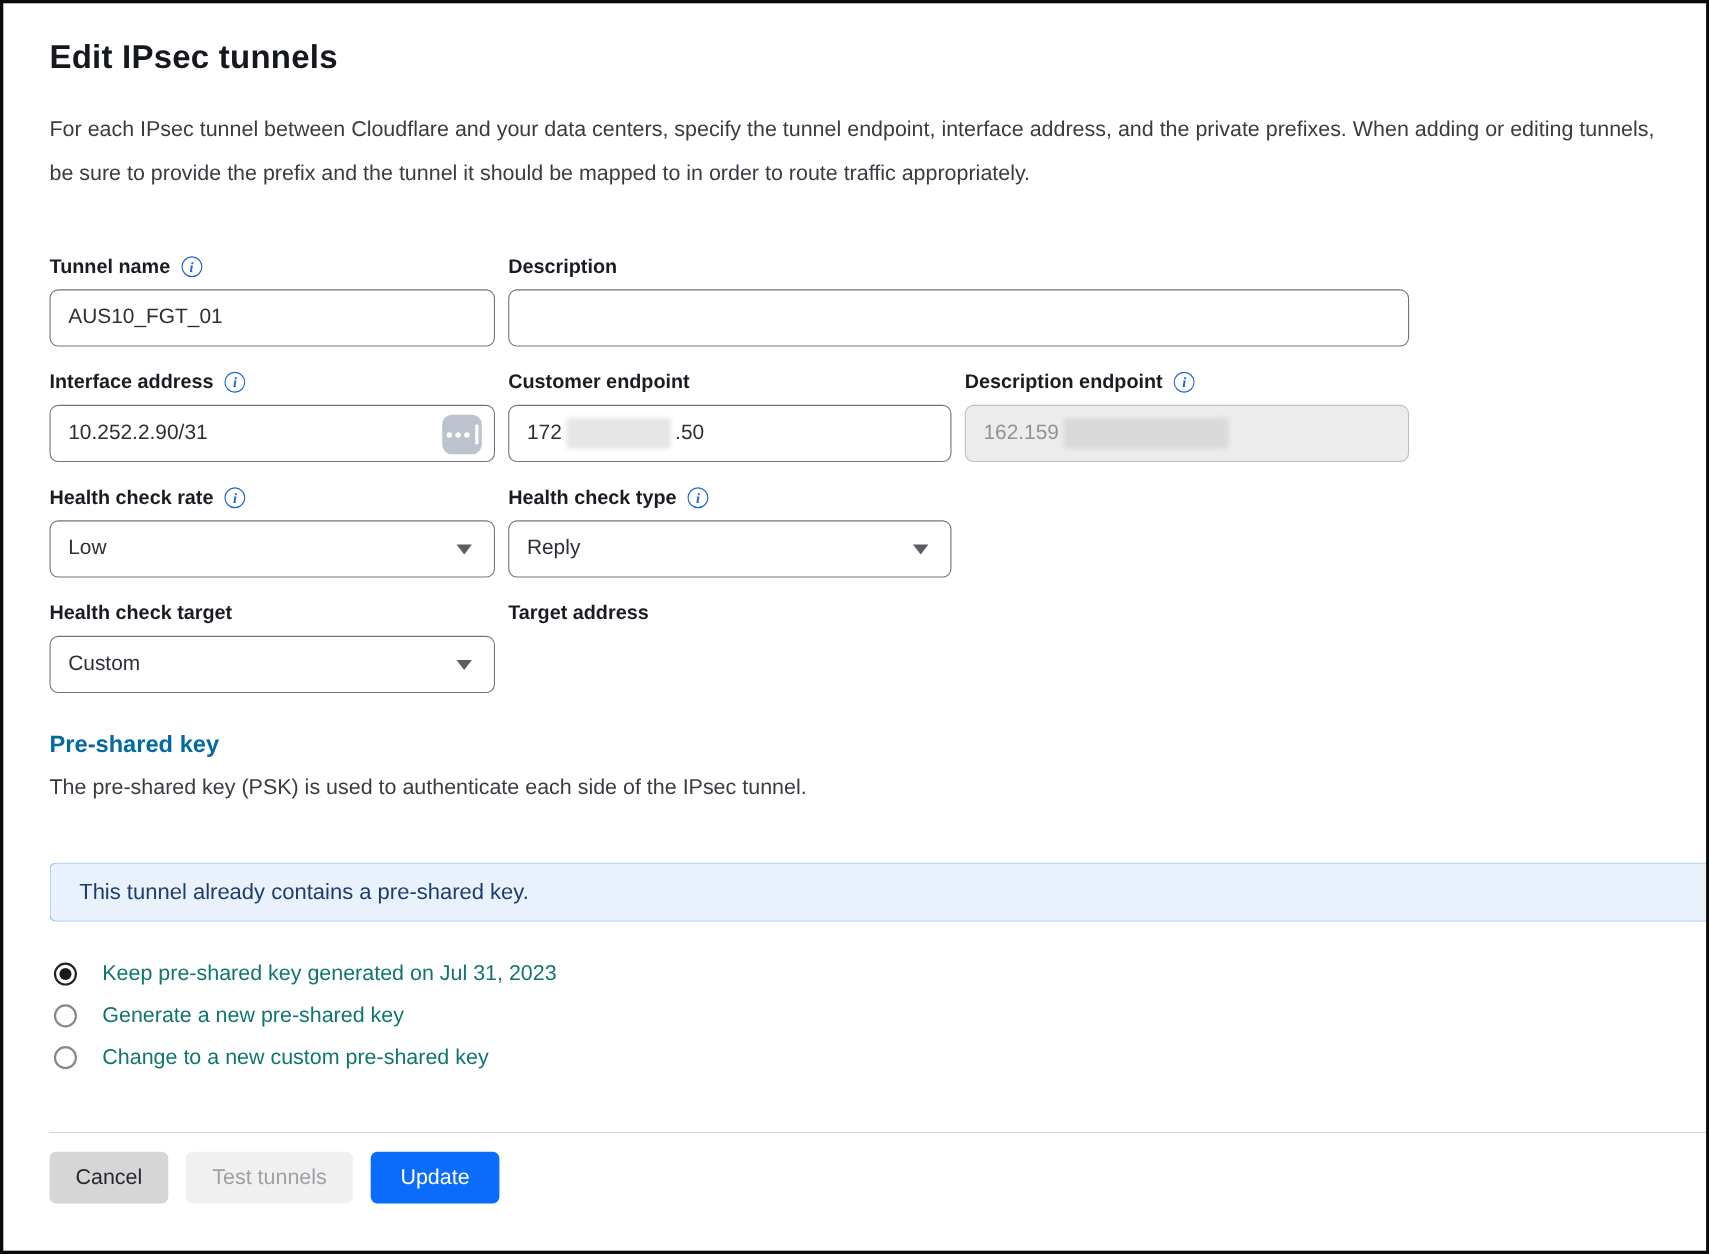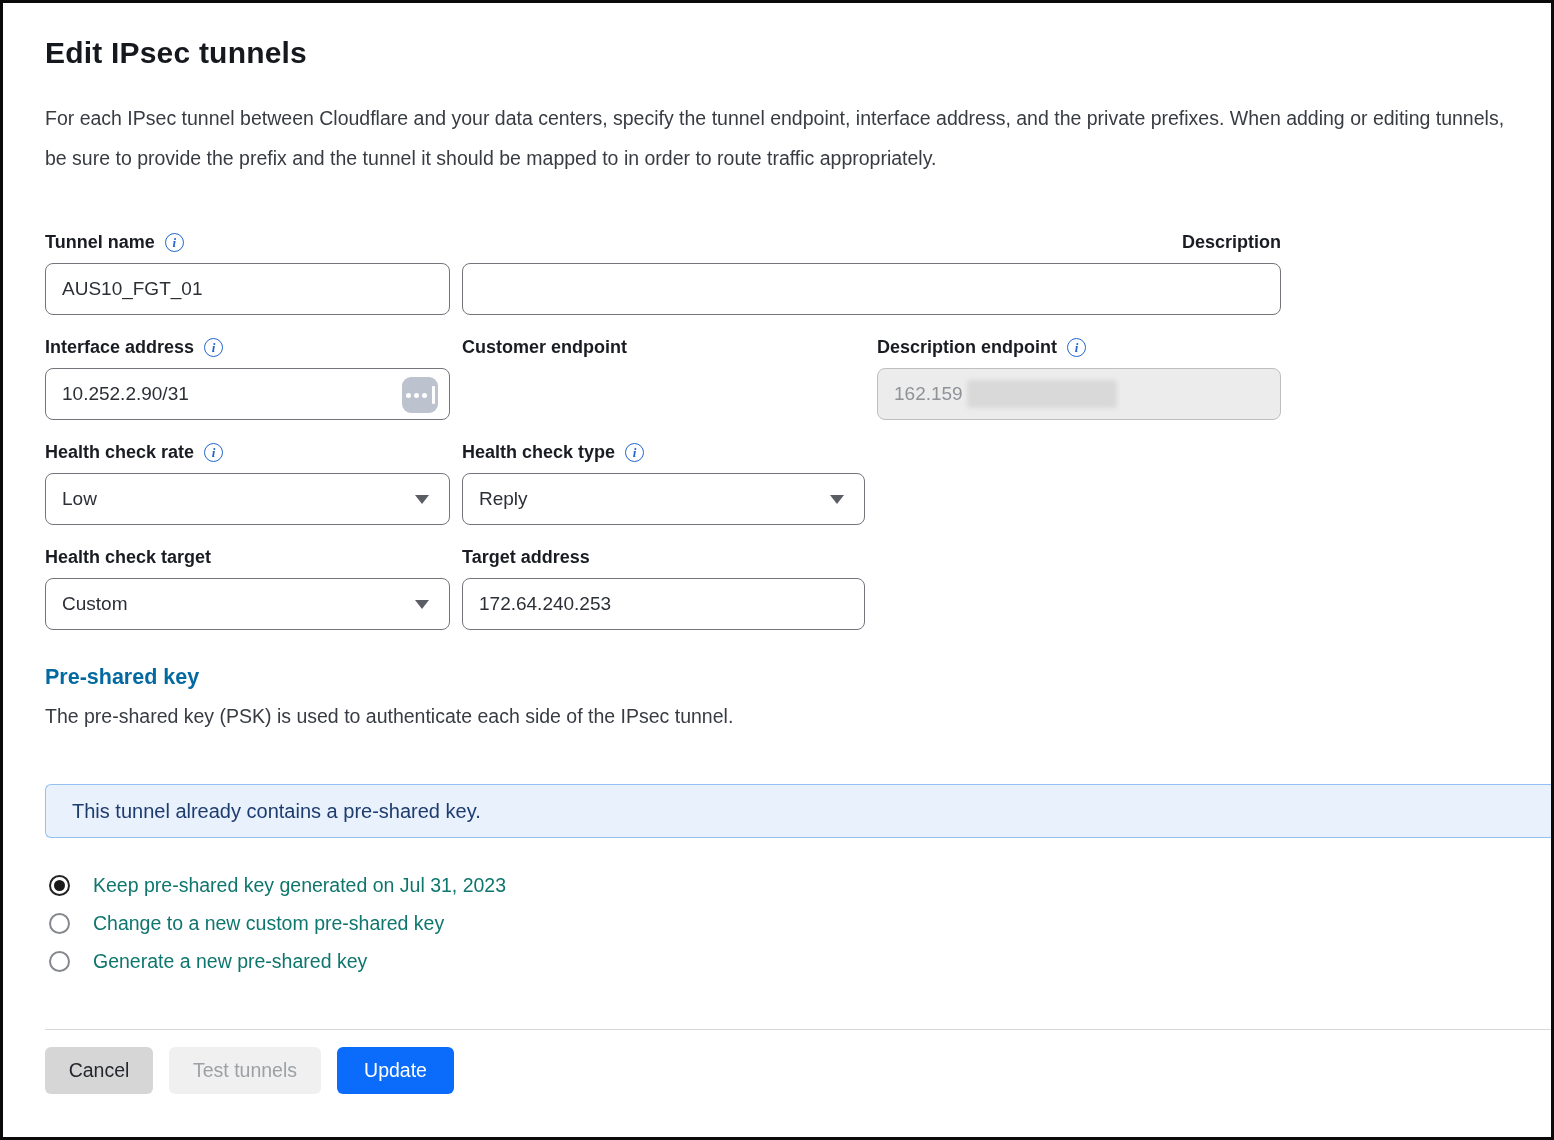--- a/index.html
+++ b/index.html
@@ -34,21 +34,21 @@
     max-width: 1480px;
   }
 
   
   .form-area { margin-top: 52px; }
   .form-row { display: flex; gap: 12px; margin-bottom: 20px; align-items: flex-start; }
   .field { display: flex; flex-direction: column; }
   .w-405 { width: 405px; }
   .w-404 { width: 404px; }
   .w-403 { width: 403px; }
-  .w-819 { width: 819px; align-items: flex-end; }
+  .w-819 { width: 819px; }
 
   .field-label {
     font-size: 18px;
     font-weight: 700;
     color: #191c22;
     margin-bottom: 9px;
     display: flex;
     align-items: center;
     height: 24px;
   }
@@ -249,20 +249,25 @@
               <span class="dot"></span>
               <span class="dot"></span>
               <span class="bar"></span>
             </span>
           </div>
         </div>
         <div class="field w-403">
           <div class="field-label">
             <span>Customer endpoint</span>
           </div>
+          <div class="fake-input">
+            <span>172</span>
+            <span class="redact light"></span>
+            <span>.50</span>
+          </div>
         </div>
         <div class="field w-404">
           <div class="field-label">
             <span>Description endpoint</span>
             <span class="info-icon">i</span>
           </div>
           <div class="fake-input disabled">
             <span>162.159</span>
             <span class="redact dark"></span>
           </div>
@@ -299,45 +304,44 @@
           </div>
           <div class="select-box">
             <span>Custom</span>
             <span class="caret-down"></span>
           </div>
         </div>
         <div class="field w-403">
           <div class="field-label">
             <span>Target address</span>
           </div>
-          <input class="text-input" type="text" value="172.64.240.253" style="">
         </div>
       </div>
 
     </div>
 
     <h2 class="psk-heading">Pre-shared key</h2>
     <p class="psk-desc">The pre-shared key (PSK) is used to authenticate each side of the IPsec tunnel.</p>
 
     <div class="banner">
       <span>This tunnel already contains a pre-shared key.</span>
     </div>
 
     <div class="radio-group">
       <div class="radio-row selected">
         <span class="radio-circle"></span>
         <span class="radio-label">Keep pre-shared key generated on Jul 31, 2023</span>
       </div>
       <div class="radio-row">
         <span class="radio-circle"></span>
-        <span class="radio-label">Change to a new custom pre-shared key</span>
+        <span class="radio-label">Generate a new pre-shared key</span>
       </div>
       <div class="radio-row">
         <span class="radio-circle"></span>
-        <span class="radio-label">Generate a new pre-shared key</span>
+        <span class="radio-label">Change to a new custom pre-shared key</span>
       </div>
     </div>
 
     <div class="footer-divider"></div>
 
     <div class="footer">
       <button class="btn btn-cancel">Cancel</button>
       <button class="btn btn-test">Test tunnels</button>
       <button class="btn btn-update">Update</button>
     </div>

